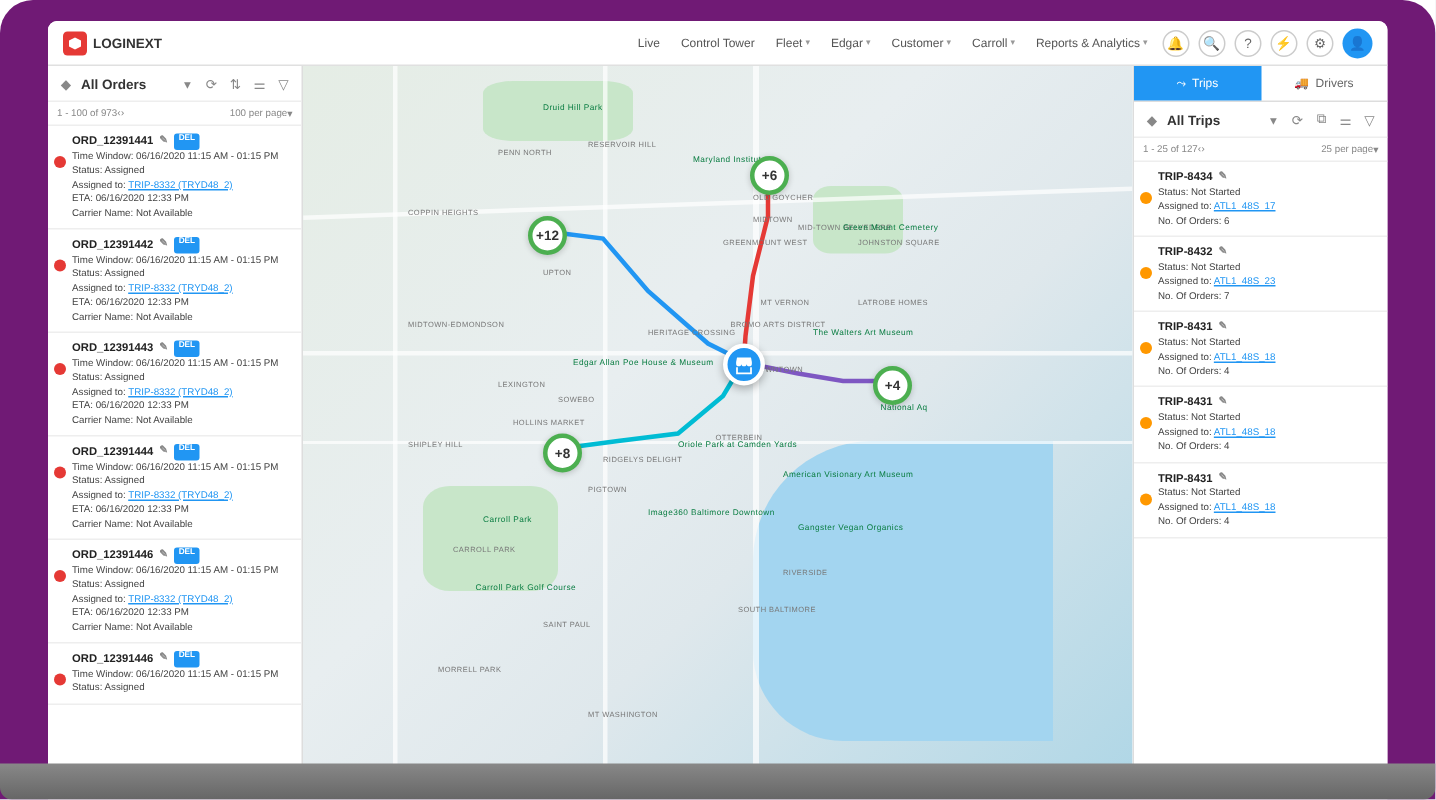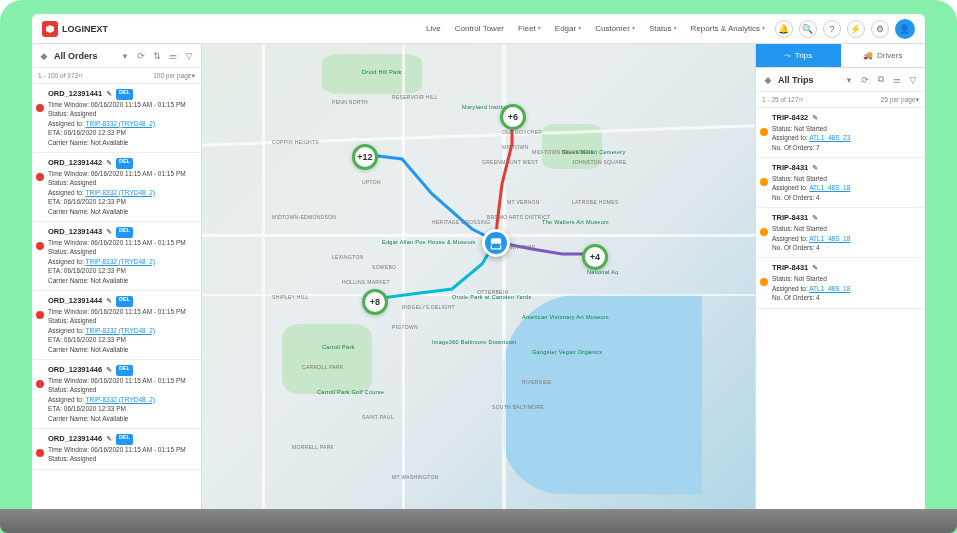--- a/index.html
+++ b/index.html
@@ -1,17 +1,17 @@
 <!DOCTYPE html>
 <html><head>
 <meta charset="utf-8">
 <style>
 *{box-sizing:border-box;margin:0;padding:0;font-family:-apple-system,BlinkMacSystemFont,'Segoe UI',Arial,sans-serif}
 body{background:#fff;width:957px;height:533px;overflow:hidden;position:relative}
-.laptop-frame{position:absolute;inset:0;background:#86efac;border-radius:22px 22px 0 0;padding:14px 32px 0 32px}
+.laptop-frame{position:absolute;inset:0;background:#701a75;border-radius:22px 22px 0 0;padding:14px 32px 0 32px}
 .laptop-base{position:absolute;bottom:0;left:0;right:0;height:24px;background:linear-gradient(#888,#666);border-radius:0 0 8px 8px}
 .screen{background:#fff;width:100%;height:100%;border-radius:6px 6px 0 0;overflow:hidden;display:flex;flex-direction:column;font-size:8px}
 .topbar{height:30px;background:#fff;border-bottom:1px solid #e0e0e0;display:flex;align-items:center;padding:0 10px;gap:10px}
 .logo{display:flex;align-items:center;gap:4px;font-weight:700;font-size:9px;color:#333}
 .logo-mark{width:16px;height:16px;background:#e53935;border-radius:3px;display:flex;align-items:center;justify-content:center}
 .logo-mark svg{width:10px;height:10px;fill:#fff}
 .nav{display:flex;gap:14px;margin-left:auto;font-size:8px;color:#555}
 .nav-item{display:flex;align-items:flex-start;gap:2px;cursor:pointer}
 .nav-item .chev{font-size:6px;color:#999}
 .icon-row{display:flex;gap:6px;align-items:center}
@@ -75,21 +75,21 @@
           </div>
     <div class="nav-item">
             <span>Edgar</span>
             <span class="chev">▾</span>
           </div>
     <div class="nav-item">
             <span>Customer</span>
             <span class="chev">▾</span>
           </div>
     <div class="nav-item">
-            <span>Status</span>
+            <span>Carroll</span>
             <span class="chev">▾</span>
           </div>
     <div class="nav-item">
             <span>Reports &amp; Analytics</span>
             <span class="chev">▾</span>
           </div>
   </div>
   <div class="icon-row">
     <div class="circ-icon">🔔</div>
     <div class="circ-icon">🔍</div>
@@ -302,20 +302,30 @@
     <span class="chev">‹</span>
     <span class="chev">›</span>
     <span style="flex:1"></span>
     <span>25 per page</span>
     <span class="chev">▾</span>
   </div>
   <div class="list" id="right-list">
             <div class="card">
               <div class="dot y"></div>
   <div class="card-title">
+                <span>TRIP-8434</span> 
+                <span class="edit-ico">✎</span>
+              </div>
+  <div>Status: Not Started</div>
+  <div>Assigned to: <a class="link">ATL1_48S_17</a></div>
+  <div>No. Of Orders: 6</div>
+            </div>
+            <div class="card">
+              <div class="dot y"></div>
+  <div class="card-title">
                 <span>TRIP-8432</span> 
                 <span class="edit-ico">✎</span>
               </div>
   <div>Status: Not Started</div>
   <div>Assigned to: <a class="link">ATL1_48S_23</a></div>
   <div>No. Of Orders: 7</div>
             </div>
             <div class="card">
               <div class="dot y"></div>
   <div class="card-title">

